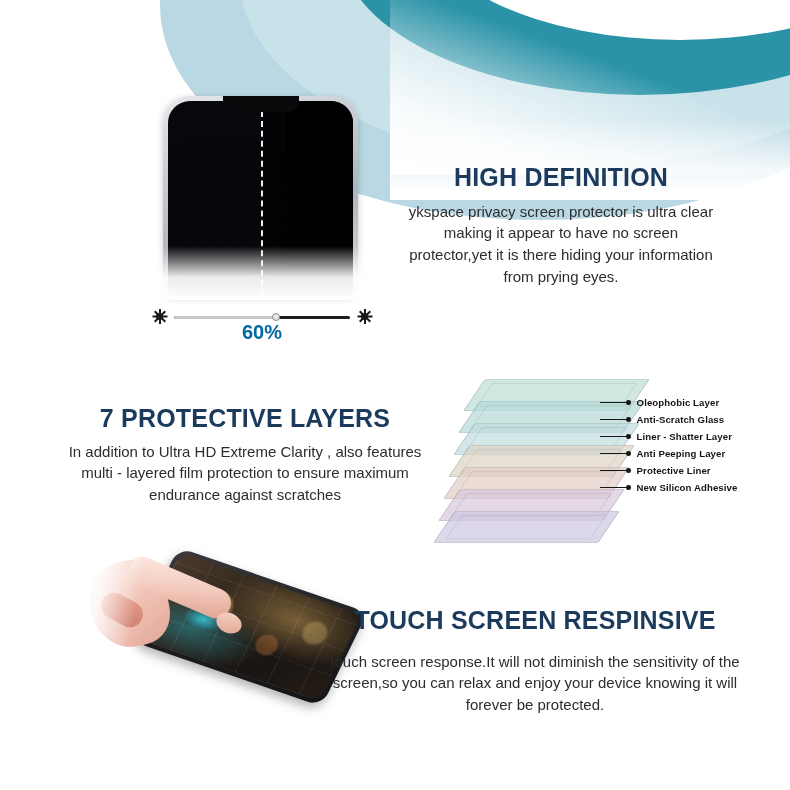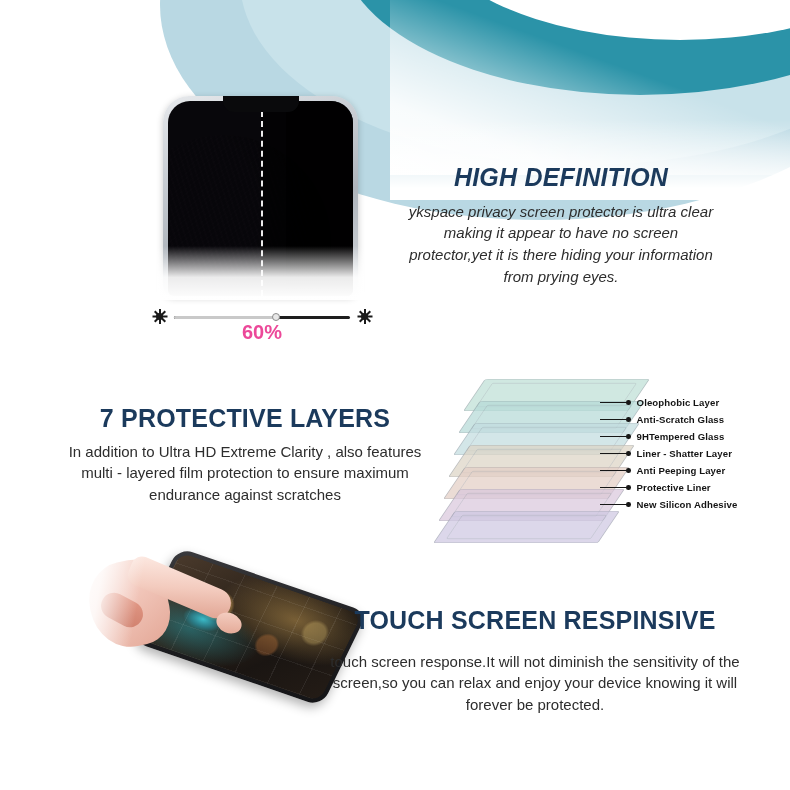--- a/index.html
+++ b/index.html
@@ -74,21 +74,20 @@
     line-height: 1.45;
     text-align: center;
   }
 
   
   #hd-text {
     position: absolute;
     left: 408px; top: 164px;
     width: 306px;
     text-align: center;
-    font-style: italic;
   }
   #hd-text .heading { font-size: 25px; margin-bottom: 9px; }
 
   
   #phone-wrap {
     position: absolute;
     left: 163px; top: 96px;
     width: 195px; height: 200px;
   }
   .phone-body {
@@ -222,21 +221,21 @@
     border-radius: 50%;
     background: #e8e8e8;
     border: 1px solid #8d8d8d;
   }
   #pct {
     position: absolute;
     left: 0; right: 0; top: 16px;
     text-align: center;
     font-size: 20px;
     font-weight: bold;
-    color: #ec4899;
+    color: #0369a1;
   }
 
   
   #layers-text {
     position: absolute;
     left: 66px; top: 405px;
     width: 358px;
     text-align: center;
   }
   #layers-text .heading { font-size: 25px; margin-bottom: 8px; }
@@ -487,25 +486,20 @@
         <span class="callout-label">Oleophobic Layer</span>
       </div>
       <div class="callout-row">
         <span class="lead"></span>
         <span class="dot"></span>
         <span class="callout-label">Anti-Scratch Glass</span>
       </div>
       <div class="callout-row">
         <span class="lead"></span>
         <span class="dot"></span>
-        <span class="callout-label">9HTempered Glass</span>
-      </div>
-      <div class="callout-row">
-        <span class="lead"></span>
-        <span class="dot"></span>
         <span class="callout-label">Liner - Shatter Layer</span>
       </div>
       <div class="callout-row">
         <span class="lead"></span>
         <span class="dot"></span>
         <span class="callout-label">Anti Peeping Layer</span>
       </div>
       <div class="callout-row">
         <span class="lead"></span>
         <span class="dot"></span>

